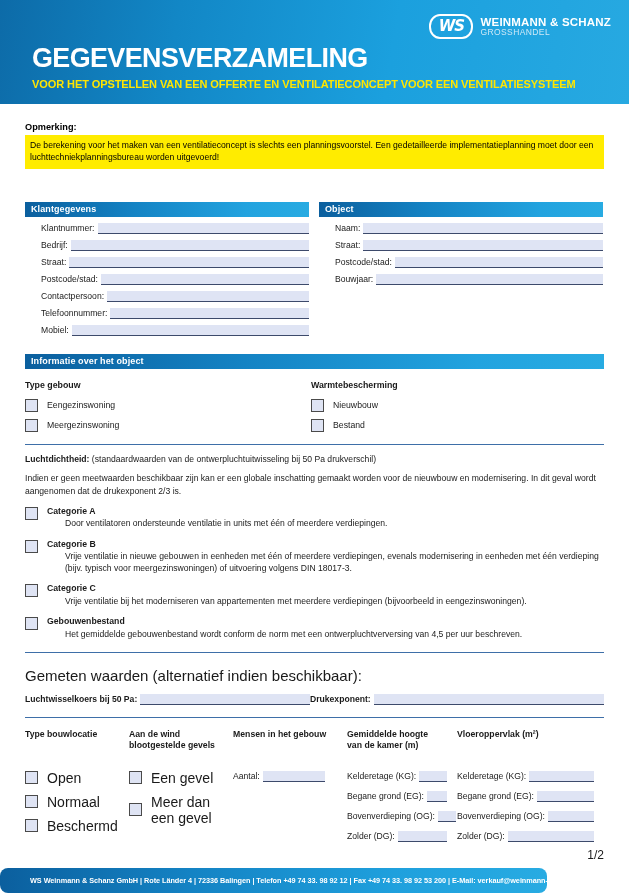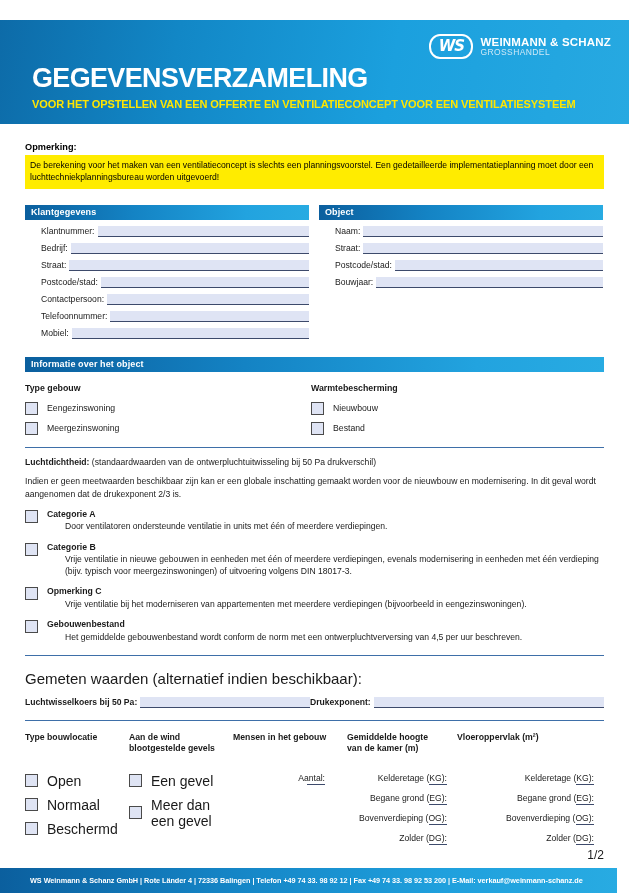--- a/index.html
+++ b/index.html
@@ -15,21 +15,20 @@
     overflow: hidden;
   }
 
   
   .banner {
     position: relative;
     width: 629px;
     height: 104px;
     background: linear-gradient(100deg, #0d6ba8 0%, #1287c6 28%, #1ba0de 62%, #27a9e1 100%);
     overflow: hidden;
-    margin-top: 20px;
   }
   .logo-block {
     position: absolute;
     right: 18px; top: 14px;
     display: flex;
     align-items: center;
     gap: 7px;
   }
   .logo-mark {
     width: 44px; height: 25px;
@@ -121,21 +120,21 @@
     font-weight: bold;
     letter-spacing: 0.1px;
   }
 
   
   .cols {
     display: flex;
     gap: 10px;
     margin-top: 16px;
   }
-  .col { width: 284px; }
+  .col { width: 284px; margin-top: 17px; }
 
   .field-row {
     display: flex;
     align-items: flex-end;
     margin-top: 5px;
     height: 12px;
   }
   .field-label {
     font-size: 8.6px;
     color: #1a1a1a;
@@ -288,21 +287,20 @@
   .t-chk-label {
     font-size: 14px;
     margin-left: 9px;
   }
   .t-field {
     display: flex;
     align-items: flex-end;
     margin-top: 8px;
     height: 12px;
     padding-right: 10px;
-    flex-direction: column;
   }
   .t-field-label {
     font-size: 8.6px;
     white-space: nowrap;
     line-height: 11px;
   }
   .t-field-input {
     flex: 1;
     height: 11px;
     background: #dfe4f4;
@@ -316,25 +314,26 @@
   .page-num {
     position: absolute;
     right: 25px;
     bottom: 31px;
     font-size: 12px;
     color: #1a1a1a;
   }
   .footer-bar {
     position: absolute;
     left: 0; bottom: 0;
-    width: 617px;
+    width: 547px;
     height: 25px;
     background: linear-gradient(90deg, #0b5f9e 0%, #1483c4 35%, #1fa0dd 72%, #28abe2 100%);
     display: flex;
     align-items: center;
+    border-radius: 8px;
   }
   .footer-text {
     margin-left: 30px;
     font-size: 7.3px;
     font-weight: bold;
     color: #ffffff;
     white-space: nowrap;
     letter-spacing: -0.05px;
   }
 </style>
@@ -473,21 +472,21 @@
       <div class="cat-chk"></div>
       <div class="cat-body">
         <div class="cat-title">Categorie B</div>
         <div class="cat-desc">Vrije ventilatie in nieuwe gebouwen in eenheden met één of meerdere verdiepingen, evenals modernisering in eenheden met één verdieping (bijv. typisch voor meergezinswoningen) of uitvoering volgens DIN 18017-3.</div>
       </div>
     </div>
 
     <div class="cat-item">
       <div class="cat-chk"></div>
       <div class="cat-body">
-        <div class="cat-title">Opmerking C</div>
+        <div class="cat-title">Categorie C</div>
         <div class="cat-desc">Vrije ventilatie bij het moderniseren van appartementen met meerdere verdiepingen (bijvoorbeeld in eengezinswoningen).</div>
       </div>
     </div>
 
     <div class="cat-item">
       <div class="cat-chk"></div>
       <div class="cat-body">
         <div class="cat-title">Gebouwenbestand</div>
         <div class="cat-desc">Het gemiddelde gebouwenbestand wordt conform de norm met een ontwerpluchtverversing van 4,5 per uur beschreven.</div>
       </div>

